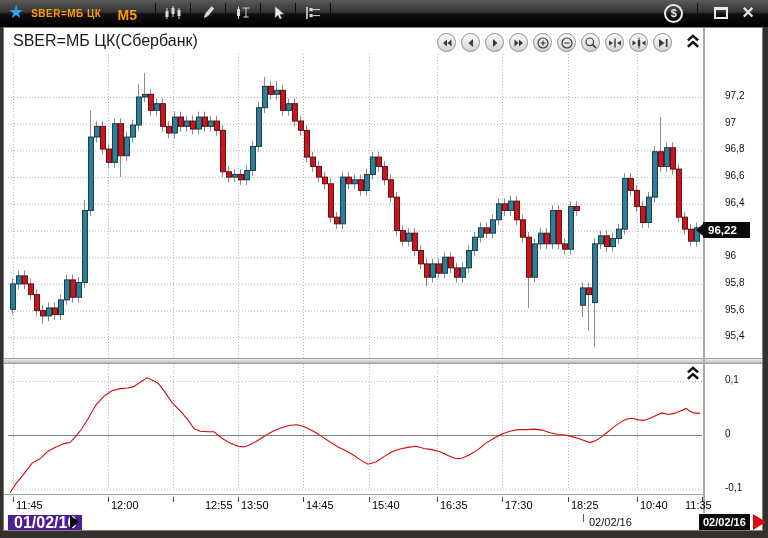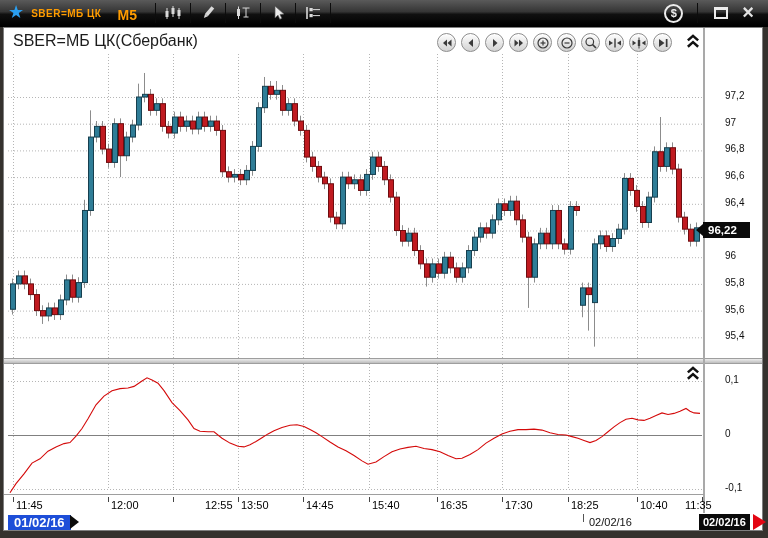--- a/index.html
+++ b/index.html
@@ -52,22 +52,22 @@
   #current-price-badge { position:absolute; left:703px; top:222px; width:47px; height:16px;
     background:#0a0a0a; color:#fff; font-size:11.5px; font-weight:bold; line-height:16px; padding-left:5px; z-index:5; }
   #current-price-tip { position:absolute; left:696px; top:224px; width:0; height:0; z-index:5;
     border-top:6px solid transparent; border-bottom:6px solid transparent; border-right:7px solid #0a0a0a; }
 
   #time-axis { position:absolute; left:0; top:497px; width:768px; height:17px; cursor:ew-resize; }
   .time-tick { position:absolute; top:0; width:1px; height:5px; background:#444; }
   .time-label { position:absolute; top:2px; font-size:11px; color:#000; white-space:nowrap; }
 
   #date-row { position:absolute; left:0; top:514px; width:768px; height:17px; }
-  #date-badge-left { position:absolute; left:8px; top:1px; height:15px; background:#1d4ed8;
-    color:#fff; font-size:13px; font-weight:bold; line-height:15px; padding:0 6px; }
+  #date-badge-left { position:absolute; left:8px; top:1px; height:15px; background:#4c1d95;
+    color:#fff; font-size:16px; font-weight:bold; line-height:15px; padding:0 6px; }
   #date-badge-left-arrow { position:absolute; left:70px; top:1px; width:0; height:0;
     border-top:7.5px solid transparent; border-bottom:7.5px solid transparent; border-left:9px solid #0a0a0a; }
   #date-mid-tick { position:absolute; left:583px; top:0; width:1px; height:8px; background:#555; }
   #date-mid-label { position:absolute; left:589px; top:2px; font-size:11px; color:#111; }
   #date-badge-right { position:absolute; left:699px; top:0px; height:16px; background:#0a0a0a;
     color:#fff; font-size:11px; font-weight:bold; line-height:16px; padding:0 4px; }
   #date-badge-right-arrow { position:absolute; left:753px; top:0px; width:0; height:0;
     border-top:8px solid transparent; border-bottom:8px solid transparent; border-left:13px solid #e30613; }
 </style>
 </head>

